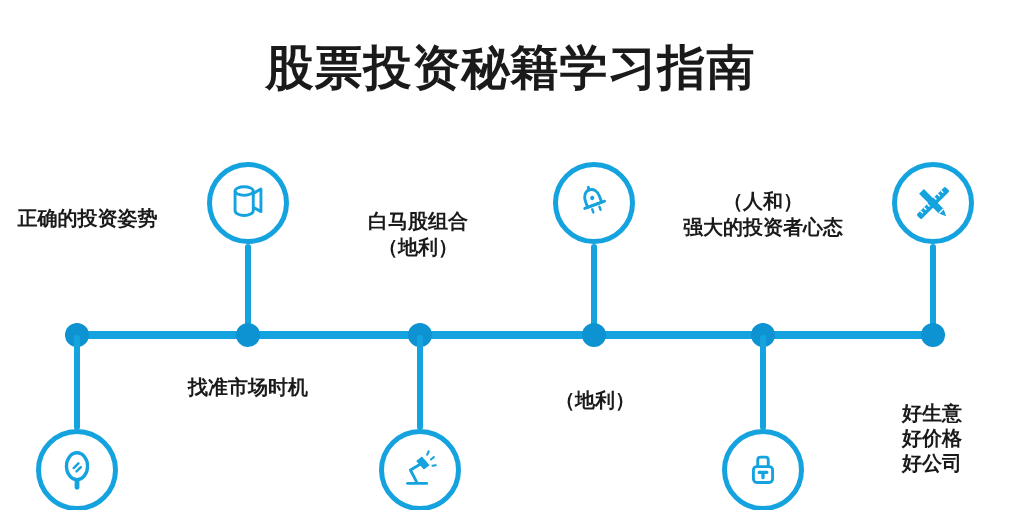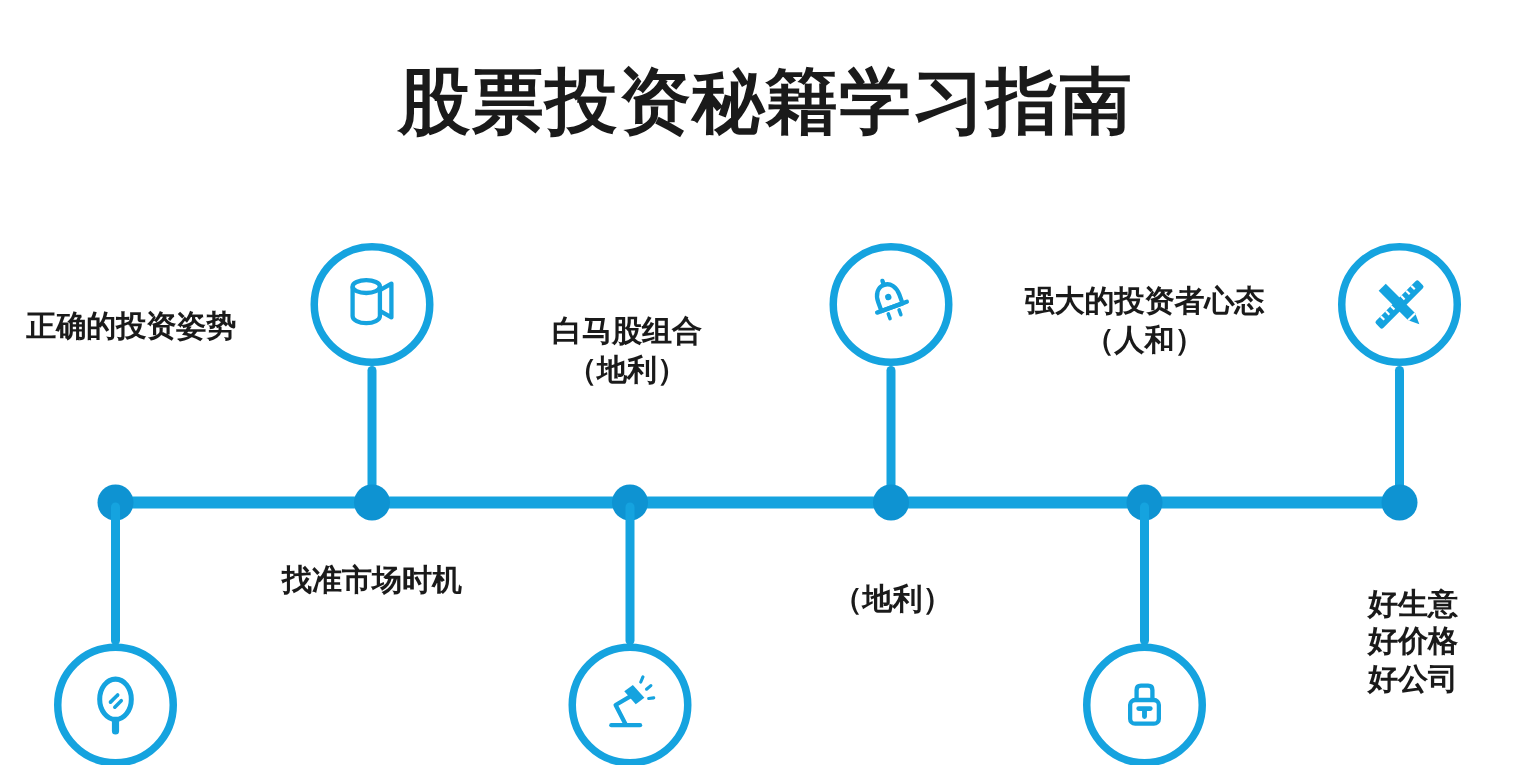--- a/index.html
+++ b/index.html
@@ -110,22 +110,22 @@
   <div class="dot" style="left:751px;top:323px;"></div>
   <div class="stem" style="left:760px;top:335px;height:95px;"></div>
   <div class="circle" style="left:722px;top:429px;">
     <svg viewBox="0 0 48 48">
       <rect x="14" y="20.5" width="20" height="16.5" rx="3.5" fill="none" stroke="currentColor" stroke-width="3"></rect>
       <path d="M18.5 20.5 V13.5 Q18.5 10.5 21.5 10.5 H26.5 Q29.5 10.5 29.5 13.5 V20.5" fill="none" stroke="currentColor" stroke-width="3"></path>
       <path d="M20 26.5 H28 M24 26.5 V32" fill="none" stroke="currentColor" stroke-width="3.4" stroke-linecap="round"></path>
     </svg>
   </div>
   <div class="label" style="left:663px;top:188px;width:200px;">
+    <span>（人和）</span>
     <span>强大的投资者心态</span>
-    <span>（人和）</span>
   </div>
 
   <div class="circle" style="left:892px;top:162px;">
     <svg viewBox="0 0 48 48">
       <g transform="rotate(45 24 24)">
         <rect x="20.5" y="3" width="7" height="42" rx="1.5" fill="currentColor"></rect>
         <g stroke="#ffffff" stroke-width="1.5">
           <line x1="20.5" y1="9" x2="24" y2="9"></line>
           <line x1="20.5" y1="14" x2="24" y2="14"></line>
           <line x1="20.5" y1="19" x2="24" y2="19"></line>
@@ -136,19 +136,19 @@
         </g>
       </g>
       <g transform="rotate(-45 24 24)">
         <path d="M20.5 7 H27.5 V36 L24 43.5 L20.5 36 Z" fill="currentColor"></path>
         <line x1="20.5" y1="36" x2="27.5" y2="36" stroke="#ffffff" stroke-width="1.5"></line>
       </g>
     </svg>
   </div>
   <div class="stem" style="left:930px;top:244px;height:91px;"></div>
   <div class="dot" style="left:921px;top:323px;"></div>
-  <div class="label left" style="left:902px;top:391px;width:110px;margin-left:10px;">
+  <div class="label left" style="left:902px;top:401px;width:110px;">
     <span>好生意</span>
     <span>好价格</span>
     <span>好公司</span>
   </div>
 
 </div>
 
 </body></html>

